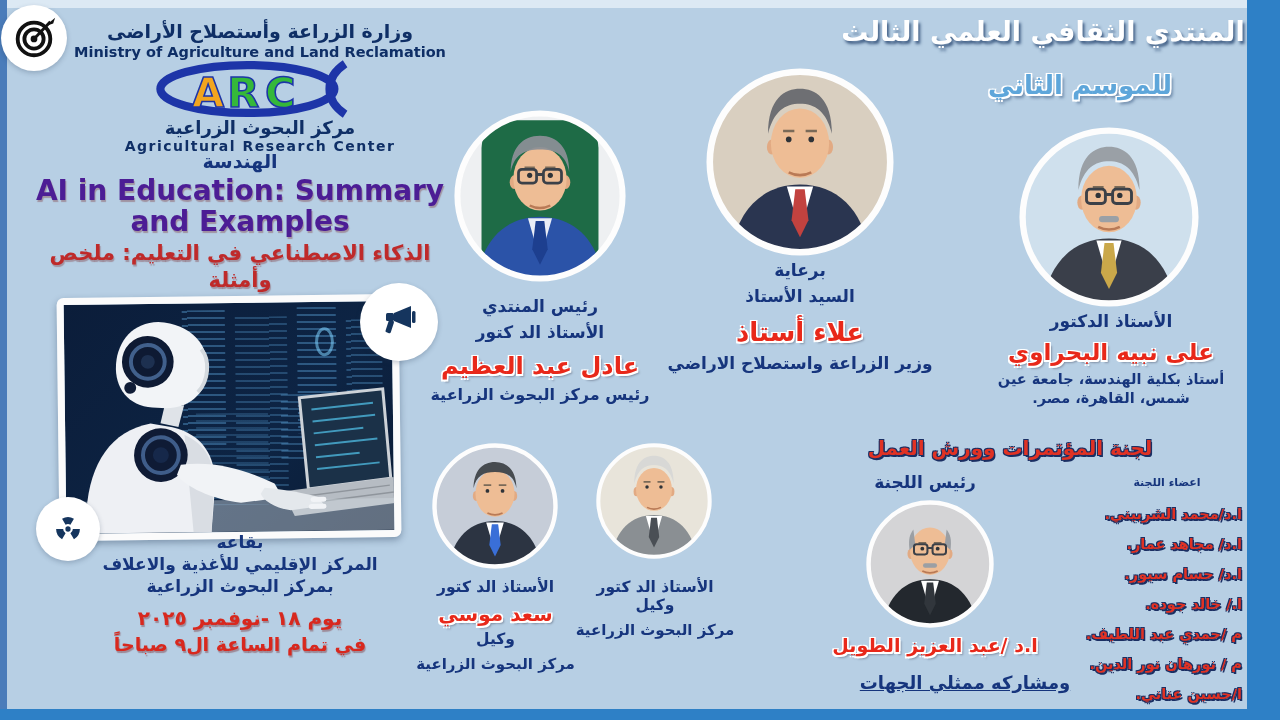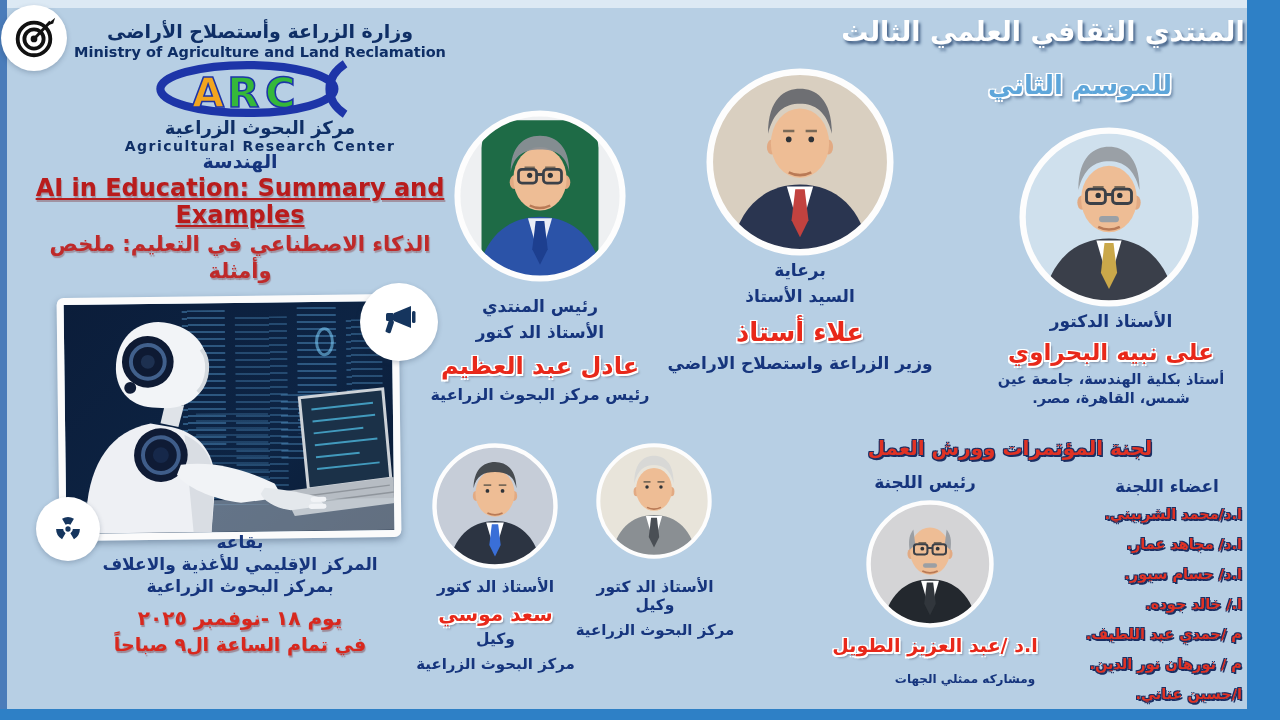--- a/index.html
+++ b/index.html
@@ -17,38 +17,38 @@
   .edge-right{right:0;top:0;width:33px;height:100%;background:#2e80c6;}
   .edge-bottom{left:0;bottom:0;width:100%;height:11px;background:#2e80c6;}
   
   .badge{border-radius:50%;background:#fff;box-shadow:0 2px 5px rgba(30,50,80,.25);display:flex;align-items:center;justify-content:center;}
   
   .forum-title{color:#fff;font-size:27px;text-shadow:2px 3px 3px rgba(55,85,125,.9);}
   .forum-season{color:#5ea6da;font-size:26px;
     text-shadow:-1.5px -1.5px 0 #fff,1.5px -1.5px 0 #fff,-1.5px 1.5px 0 #fff,1.5px 1.5px 0 #fff,3px 4px 3px rgba(55,85,125,.55);}
   
   .lec-label{font-size:19px;}
-  .lec-en{color:#b91c1c;font-size:24px;line-height:1.12;text-shadow:1px 2px 1px rgba(110,10,10,.3);text-decoration:underline;}
+  .lec-en{color:#4c1d95;font-size:28px;line-height:1.12;text-shadow:1px 2px 1px rgba(110,10,10,.3);}
   .lec-ar{color:#bf2a2a;font-size:21px;line-height:1.3;text-shadow:1px 2px 1px rgba(110,10,10,.3);}
   
   .redname{color:#e8281a;
     text-shadow:-1.5px -1.5px 0 #fff,1.5px -1.5px 0 #fff,-1.5px 1.5px 0 #fff,1.5px 1.5px 0 #fff,2.5px 3px 2px rgba(40,40,60,.35);}
   
   .rednavy{color:#e03224;
     text-shadow:-1px -1px 0 #1b2f63,1px -1px 0 #1b2f63,-1px 1px 0 #1b2f63,1.5px 1.5px 0 #1b2f63;}
   .venue-line{font-size:17px;line-height:1.3;}
   .venue-red{color:#d8281e;text-shadow:1px 1.5px 1px rgba(110,10,10,.35);}
   .photo{border-radius:50%;}
   .photo svg{display:block;width:100%;height:100%;}
   
   .robot-scene{left:58px;top:296px;width:328px;height:229px;background:linear-gradient(135deg,#0b1d3a,#0d2444 60%,#0a1b34);
     border:7px solid #fbfbfb;border-radius:7px;transform:rotate(-0.7deg);box-shadow:0 3px 7px rgba(20,40,70,.35);}
   .cc{position:absolute;background:repeating-linear-gradient(180deg,rgba(110,195,255,.55) 0 2px,rgba(0,0,0,0) 2px 7px);}
   .members-list{font-size:14.5px;line-height:30px;text-align:right;}
-  .mb-label{font-size:17px;}
+  .mb-label{font-size:11px;}
   .role-line{font-size:17px;line-height:1.55;}
 </style>
 </head>
 <body>
 
 <div class="poster">
 
   <div class="abs edge-top"></div>
   <div class="abs edge-left"></div>
   <div class="abs edge-right"></div>
@@ -303,21 +303,21 @@
             <rect x="37.5" y="34.5" width="10.5" height="8" rx="2"></rect>
             <rect x="52" y="34.5" width="10.5" height="8" rx="2"></rect>
             <line x1="48" y1="37.5" x2="52" y2="37.5"></line>
           </g>
           <rect x="44.5" y="49.5" width="11" height="3.4" rx="1.7" fill="#9b9fa4"></rect>
   </g>
   <circle cx="50" cy="50" r="48" fill="none" stroke="#fdfdfd" stroke-width="3.5"></circle>
       </svg>
     </div>
   <div class="abs ctr rtl redname" style="left:810px;top:634px;width:250px;font-size:19px;">ا.د /عبد العزيز الطويل</div>
-  <div class="abs ctr rtl navy" style="left:830px;top:672px;width:270px;font-size:12px;">ومشاركه ممثلي الجهات</div>
+  <div class="abs ctr rtl navy" style="left:830px;top:672px;width:270px;font-size:18px;text-decoration:underline;">ومشاركه ممثلي الجهات</div>
 
   <div class="abs ctr rtl navy mb-label" style="left:1092px;top:476px;width:150px;">اعضاء اللجنة</div>
   <div class="abs rtl members-list" style="right:38px;top:499px;width:232px;">
     <div class="rednavy">ا.د/محمد الشربيني.</div>
     <div class="rednavy">ا.د/ مجاهد عمار.</div>
     <div class="rednavy">ا.د/ حسام سيور.</div>
     <div class="rednavy">ا./ خالد جوده.</div>
     <div class="rednavy">م /حمدي عبد اللطيف.</div>
     <div class="rednavy">م / نورهان نور الدين.</div>
     <div class="rednavy">ا/حسين عناني.</div>

